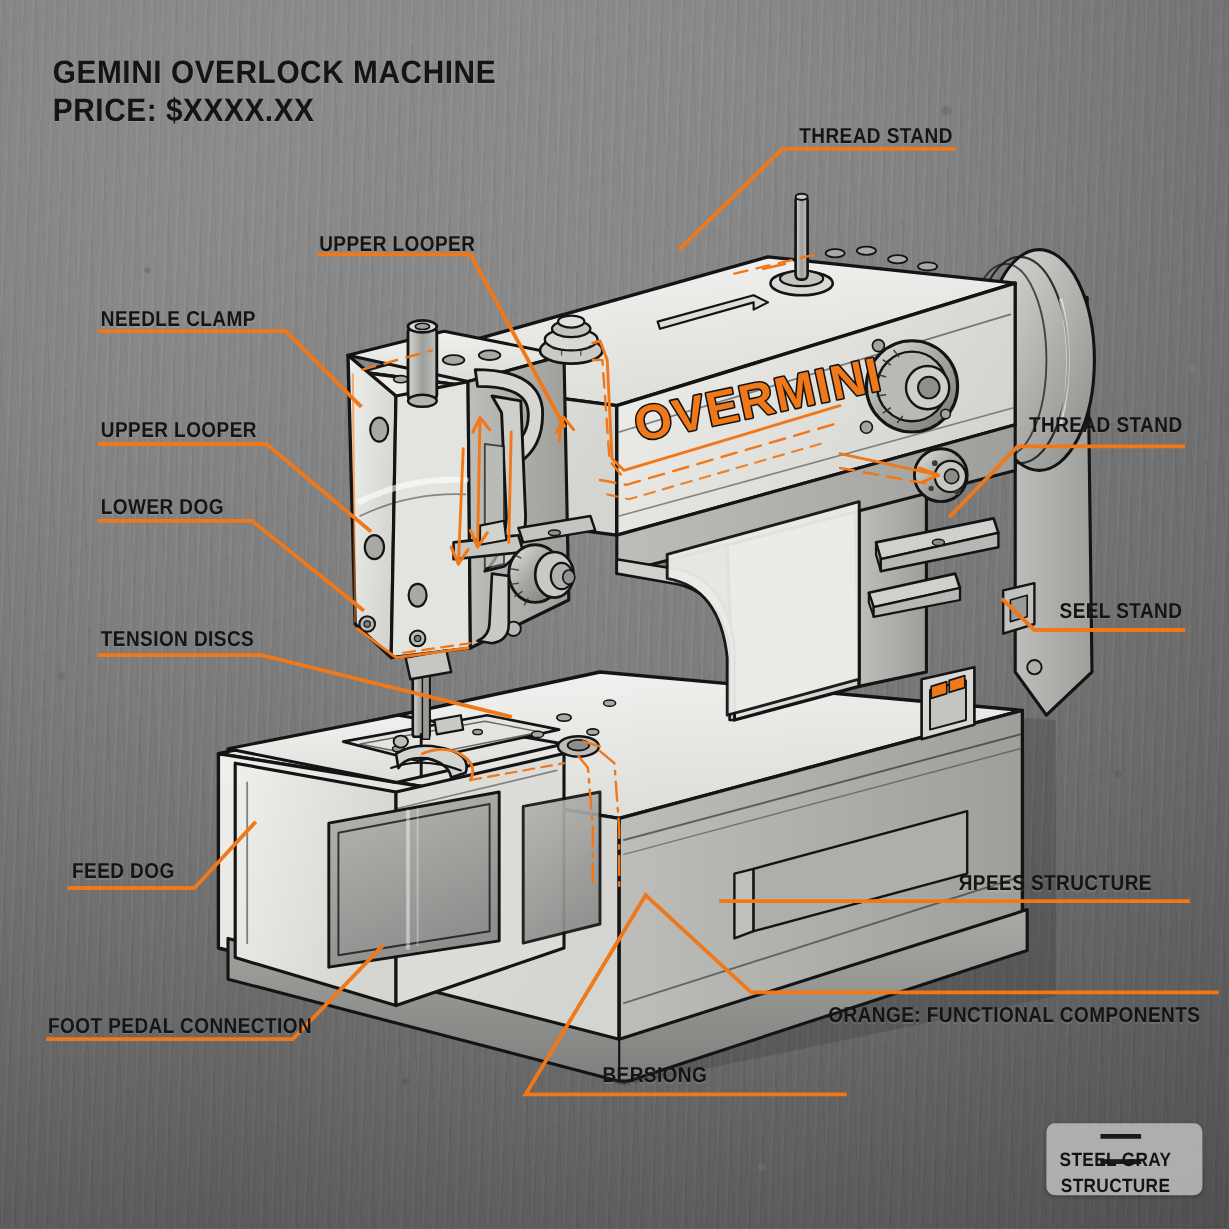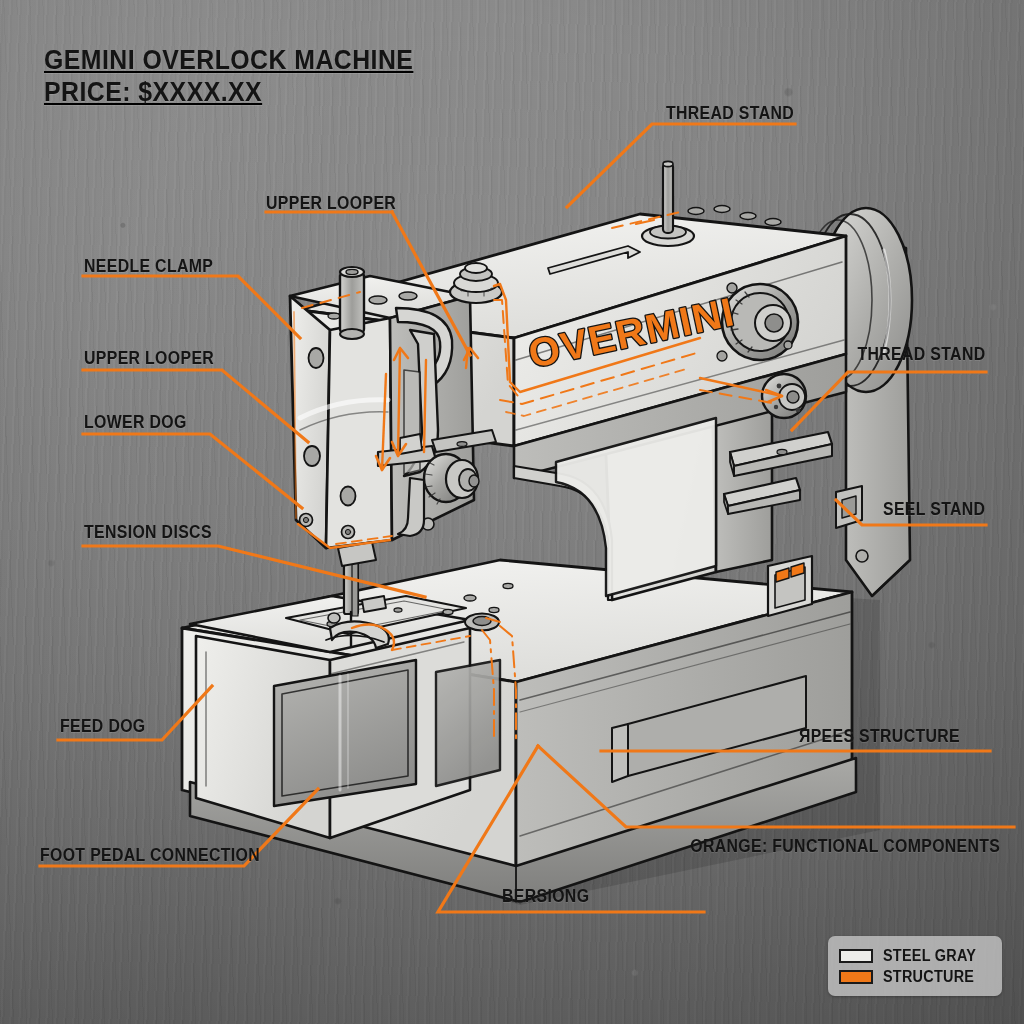--- a/index.html
+++ b/index.html
@@ -37,21 +37,21 @@
       radial-gradient(circle at 5% 55%, rgba(0,0,0,.10) 0 2px, transparent 4px),
       radial-gradient(circle at 97% 30%, rgba(255,255,255,.08) 0 2px, transparent 4px);
     opacity:.9;
   }
   .bg-vignette{
     position:absolute;inset:0;
     background:radial-gradient(ellipse at 45% 40%, rgba(255,255,255,.10) 0%, rgba(0,0,0,0) 45%, rgba(0,0,0,.22) 100%);
   }
 
   
-  .title-block{position:absolute;left:44px;top:44px;text-decoration:underline;}
+  .title-block{position:absolute;left:44px;top:44px;}
   .title-line{
     color:#141414;font-weight:700;letter-spacing:.5px;
     font-size:27px;line-height:32px;
     font-family:"Liberation Sans Narrow","Liberation Sans",sans-serif;
     transform:scaleX(.92);transform-origin:left center;
     text-shadow:0 1px 0 rgba(255,255,255,.12);
   }
 
   .lbl{
     position:absolute;
@@ -66,21 +66,21 @@
   .lbl.r{transform-origin:right center;}
 
   
   .legend{
     position:absolute;right:22px;bottom:28px;
     background:rgba(196,196,196,.80);
     border-radius:7px;
     padding:9px 16px 9px 11px;
     box-shadow:0 1px 3px rgba(0,0,0,.28);
   }
-  .legend-row{display:flex;align-items:center;gap:10px;height:21px;}
+  .legend-row{display:flex;align-items:center;gap:10px;height:21px;flex-direction:column;}
   .swatch{width:34px;height:14px;border:2px solid #1a1a1a;box-sizing:border-box;}
   .legend-text{
     color:#141414;font-weight:700;font-size:16px;letter-spacing:.3px;
     font-family:"Liberation Sans Narrow","Liberation Sans",sans-serif;
     transform:scaleX(.9);transform-origin:left center;
   }
 
   svg.overlay{position:absolute;inset:0;width:1024px;height:1024px;}
 </style>
 </head>

